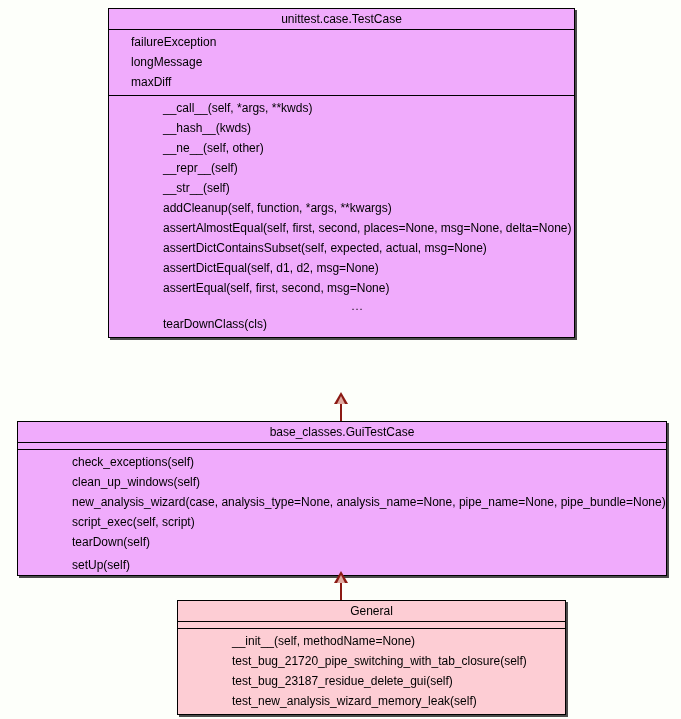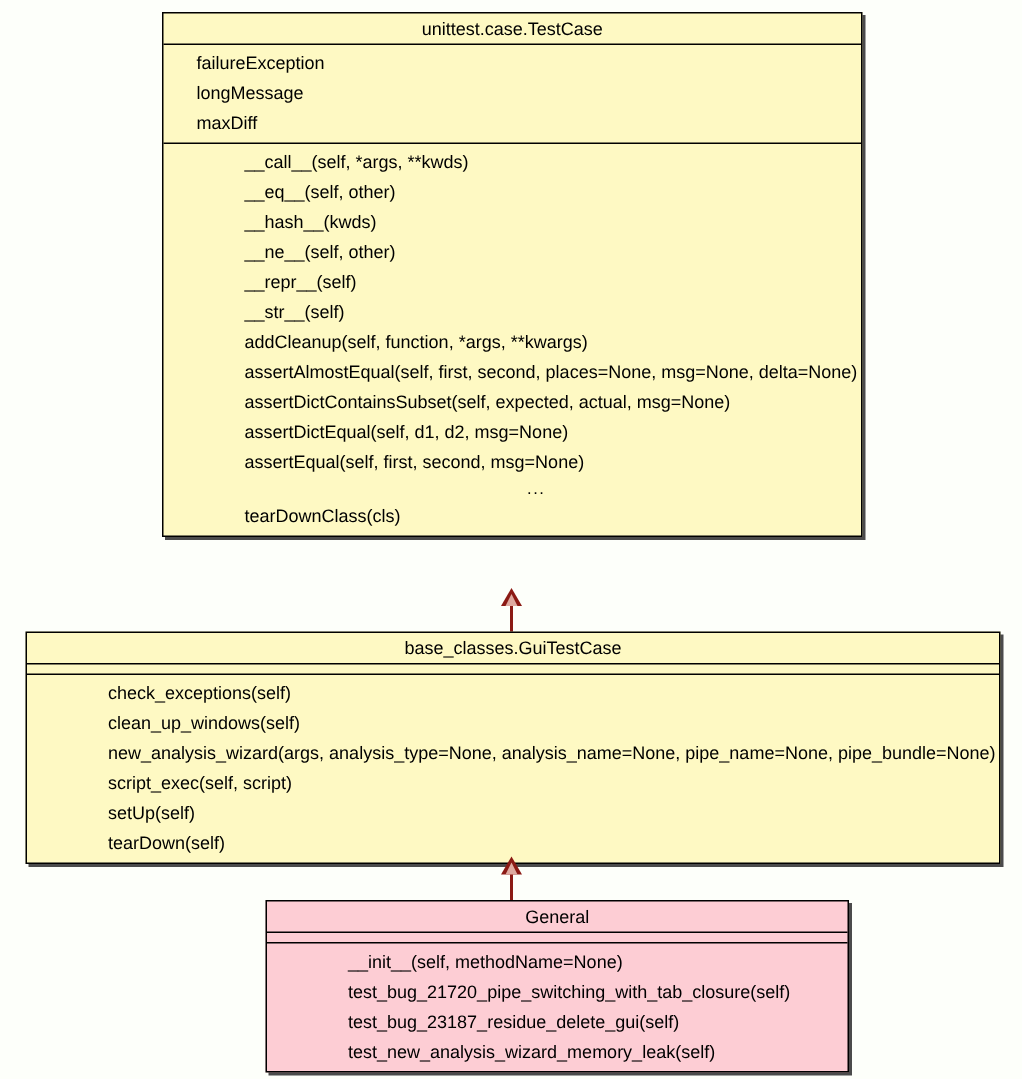--- a/index.html
+++ b/index.html
@@ -12,21 +12,21 @@
     background: #fdfffa;
     font-family: "Liberation Sans", sans-serif;
     position: relative;
     overflow: hidden;
   }
 
   .uml-class {
     position: absolute;
     box-sizing: border-box;
     border: 1px solid #000;
-    background: #fef9c3;
+    background: #f0abfc;
     box-shadow: 2px 2px 0 0 #4b4b4b;
   }
   .uml-class.light { background: #fdcdd4; }
 
   .class-title {
     text-align: center;
     font-size: 12px;
     color: #000;
     line-height: 14px;
     padding: 3px 4px 3px 4px;
@@ -120,21 +120,20 @@
 
 <div class="uml-class" id="box-testcase">
   <div class="class-title">unittest.case.TestCase</div>
   <div class="compartment">
     <div class="member pad-top">failureException</div>
     <div class="member">longMessage</div>
     <div class="member pad-bot">maxDiff</div>
   </div>
   <div class="compartment">
     <div class="member pad-top">__call__(self, *args, **kwds)</div>
-    <div class="member">__eq__(self, other)</div>
     <div class="member">__hash__(kwds)</div>
     <div class="member">__ne__(self, other)</div>
     <div class="member">__repr__(self)</div>
     <div class="member">__str__(self)</div>
     <div class="member">addCleanup(self, function, *args, **kwargs)</div>
     <div class="member">assertAlmostEqual(self, first, second, places=None, msg=None, delta=None)</div>
     <div class="member">assertDictContainsSubset(self, expected, actual, msg=None)</div>
     <div class="member">assertDictEqual(self, d1, d2, msg=None)</div>
     <div class="member">assertEqual(self, first, second, msg=None)</div>
     <div class="member center">...</div>
@@ -149,24 +148,24 @@
     <div class="arrow-inner light-fill" style="border-bottom-color: rgb(222, 170, 160);"></div>
   </div>
 </div>
 
 <div class="uml-class" id="box-guitestcase">
   <div class="class-title">base_classes.GuiTestCase</div>
   <div class="compartment empty"></div>
   <div class="compartment">
     <div class="member pad-top">check_exceptions(self)</div>
     <div class="member">clean_up_windows(self)</div>
-    <div class="member">new_analysis_wizard(args, analysis_type=None, analysis_name=None, pipe_name=None, pipe_bundle=None)</div>
+    <div class="member">new_analysis_wizard(case, analysis_type=None, analysis_name=None, pipe_name=None, pipe_bundle=None)</div>
     <div class="member">script_exec(self, script)</div>
+    <div class="member pad-bot">tearDown(self)</div>
     <div class="member">setUp(self)</div>
-    <div class="member pad-bot">tearDown(self)</div>
   </div>
 </div>
 
 <div class="connector">
   <div class="conn-line" style="left:340px; top:581px; height:20px;"></div>
   <div class="conn-arrow" style="left:334px; top:571px;">
     <div class="arrow-outer"></div>
     <div class="arrow-inner light-fill" style="border-bottom-color: rgb(222, 170, 160);"></div>
   </div>
 </div>

